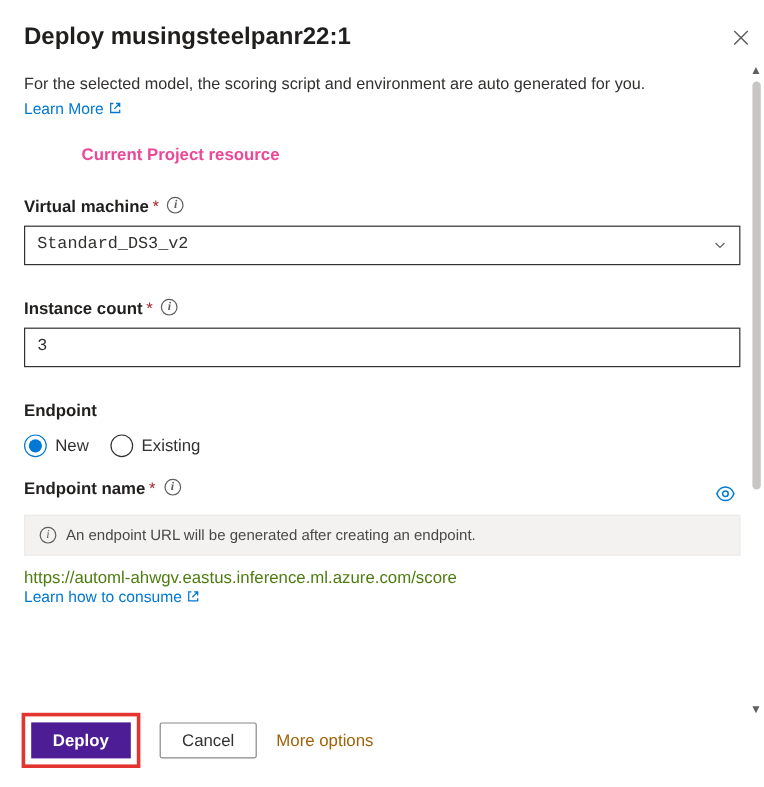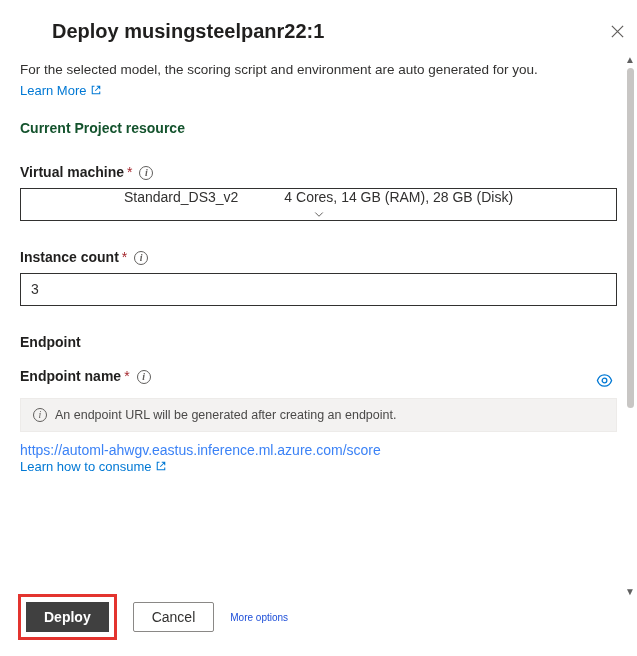--- a/index.html
+++ b/index.html
@@ -16,21 +16,20 @@
     .scroll-region {
       height: 560px;
       overflow-y: auto;
       padding-right: 12px;
     }
     .header-row {
       display: flex;
       justify-content: space-between;
       align-items: flex-start;
       margin-bottom: 14px;
-      margin-left: 32px;
     }
     .title {
       font-size: 20px;
       font-weight: 600;
       color: #201f1e;
     }
     .close-btn {
       background: none;
       border: none;
       cursor: pointer;
@@ -46,35 +45,36 @@
     .link {
       color: #0078d4;
       text-decoration: none;
       font-size: 13px;
       cursor: pointer;
     }
     .inline-icon { display: inline-block; vertical-align: -1px; }
     .section-label {
       font-weight: 600;
       font-size: 14px;
-      color: #14532d;
+      color: #ec4899;
       margin-top: 22px;
+      margin-left: 48px;
     }
     .plain-value {
       font-size: 14.5px;
       color: #323130;
       margin-top: 6px;
     }
     .field-label {
       font-weight: 600;
       font-size: 14px;
       color: #201f1e;
       margin-top: 28px;
       display: flex;
-      align-items: flex-end;
+      align-items: flex-start;
       gap: 3px;
     }
     .field-label-row {
       display: flex;
       justify-content: space-between;
       align-items: center;
     }
     .req { color: #a4262c; font-weight: 400; }
     .info-circle {
       width: 14px; height: 14px; border: 1px solid #605e5c; border-radius: 50%;
@@ -82,25 +82,24 @@
       font-size: 10px; color: #605e5c; font-style: italic; font-family: Georgia, serif;
       margin-left: 4px; cursor: default;
     }
     .eye-icon { color: #0078d4; cursor: pointer; margin-right: 4px; }
     .select-box, .text-input {
       width: 100%;
       border: 1px solid #323130;
       height: 33px;
       padding: 0 10px;
       font-size: 14px;
-      font-family: Liberation Sans, sans-serif;
+      font-family: Liberation Mono, monospace;
       color: #323130;
       margin-top: 8px;
       background: #fff;
-      flex-direction: column;
     }
     .select-box {
       display: flex;
       align-items: center;
       justify-content: space-between;
       cursor: pointer;
     }
     .select-box .left {
       display: flex; align-items: center; gap: 46px;
     }
@@ -126,57 +125,57 @@
       padding: 9px 12px;
       font-size: 12.5px;
       color: #4a4948;
       margin-top: 6px;
       display: flex;
       align-items: center;
       gap: 8px;
     }
     .url-text {
       font-size: 14px;
-      color: #3b82f6;
+      color: #4d7c0f;
       margin-top: 10px;
     }
     .footer-row {
       display: flex;
       align-items: center;
       gap: 16px;
       position: absolute;
       bottom: 16px;
       left: 18px;
     }
     .deploy-wrap {
       border: 3px solid #e3342f;
       padding: 5px;
     }
     .btn-primary {
-      background: #404040;
+      background: #4c1d95;
       color: #fff;
       border: none;
       font-weight: 600;
       font-size: 14px;
       padding: 7px 18px;
       cursor: pointer;
       font-family: inherit;
     }
     .btn-secondary {
       background: #fff;
       color: #323130;
       border: 1px solid #8a8886;
       font-weight: 400;
       font-size: 14px;
       padding: 6px 18px;
       cursor: pointer;
       border-radius: 2px;
       font-family: inherit;
     }
-    .more-link { color: #1d4ed8; font-size: 10px; cursor: pointer; }
+    .more-link { color: #a16207; font-size: 14px; cursor: pointer; }
     .vscroll-arrow {
       position: absolute;
       right: 2px;
       color: #606060;
       font-size: 10px;
     }
     .vscroll-track {
       position: absolute;
       right: 3px;
       top: 68px;
@@ -215,35 +214,46 @@
   <div class="section-label">Current Project resource</div>
 
   <div class="field-label">
     <span>Virtual machine</span>
     <span class="req">*</span>
     <span class="info-circle">i</span>
   </div>
   <div class="select-box">
     <div class="left">
       <span>Standard_DS3_v2</span>
-      <span class="spec">4 Cores, 14 GB (RAM), 28 GB (Disk)</span>
     </div>
     <svg class="chev" width="12" height="12" viewBox="0 0 16 16" fill="none" stroke="currentColor" stroke-width="1.3">
         <path d="M3 6 L8 11 L13 6"></path>
       </svg>
   </div>
 
   <div class="field-label">
     <span>Instance count</span>
     <span class="req">*</span>
     <span class="info-circle">i</span>
   </div>
   <input class="text-input" type="text" value="3" style="">
 
   <div class="field-label">Endpoint</div>
+  <div class="radio-row">
+    <label class="radio-opt">
+      <span class="radio-outer selected">
+          <span class="radio-inner"></span>
+        </span>
+      <span>New</span>
+    </label>
+    <label class="radio-opt">
+      <span class="radio-outer"></span>
+      <span>Existing</span>
+    </label>
+  </div>
 
   <div class="field-label-row">
     <div class="field-label" style="margin-top:10px;">
       <span>Endpoint name</span>
       <span class="req">*</span>
       <span class="info-circle">i</span>
     </div>
     <span class="eye-icon" style="margin-top:22px;">
       <svg width="17" height="17" viewBox="0 0 24 24" fill="none" stroke="currentColor" stroke-width="1.8">
           <path d="M2 12 C4 6 9 4 12 4 C15 4 20 6 22 12 C20 18 15 20 12 20 C9 20 4 18 2 12 Z"></path>

